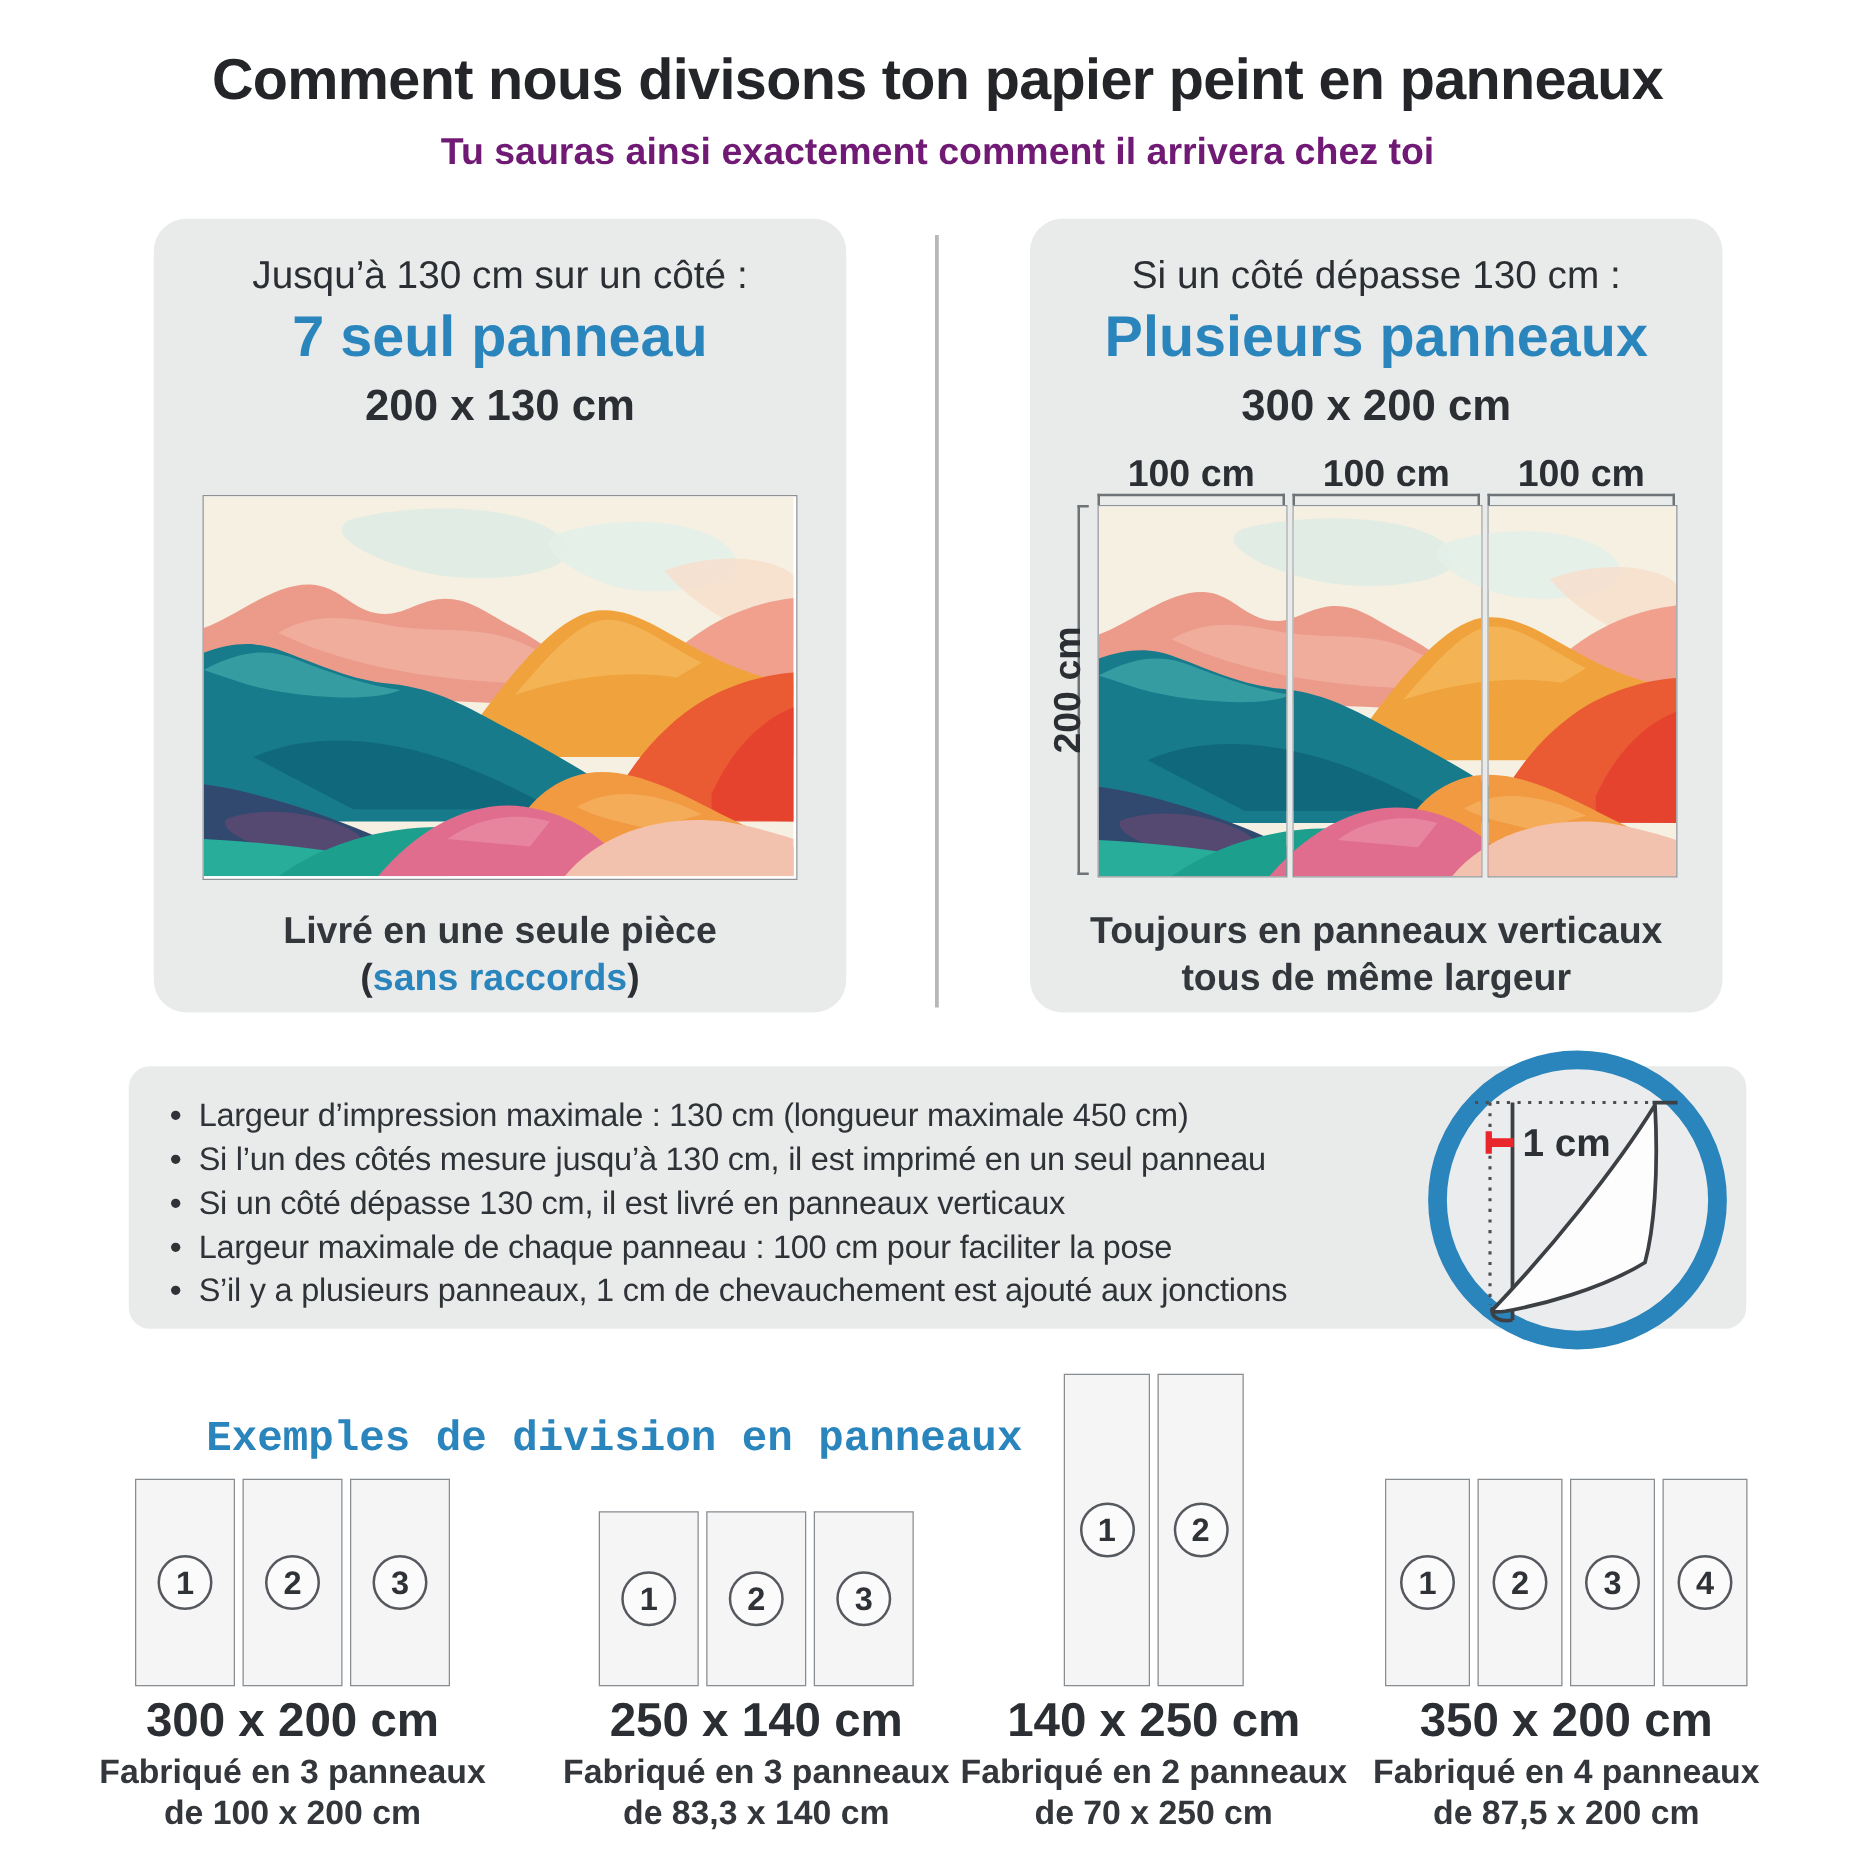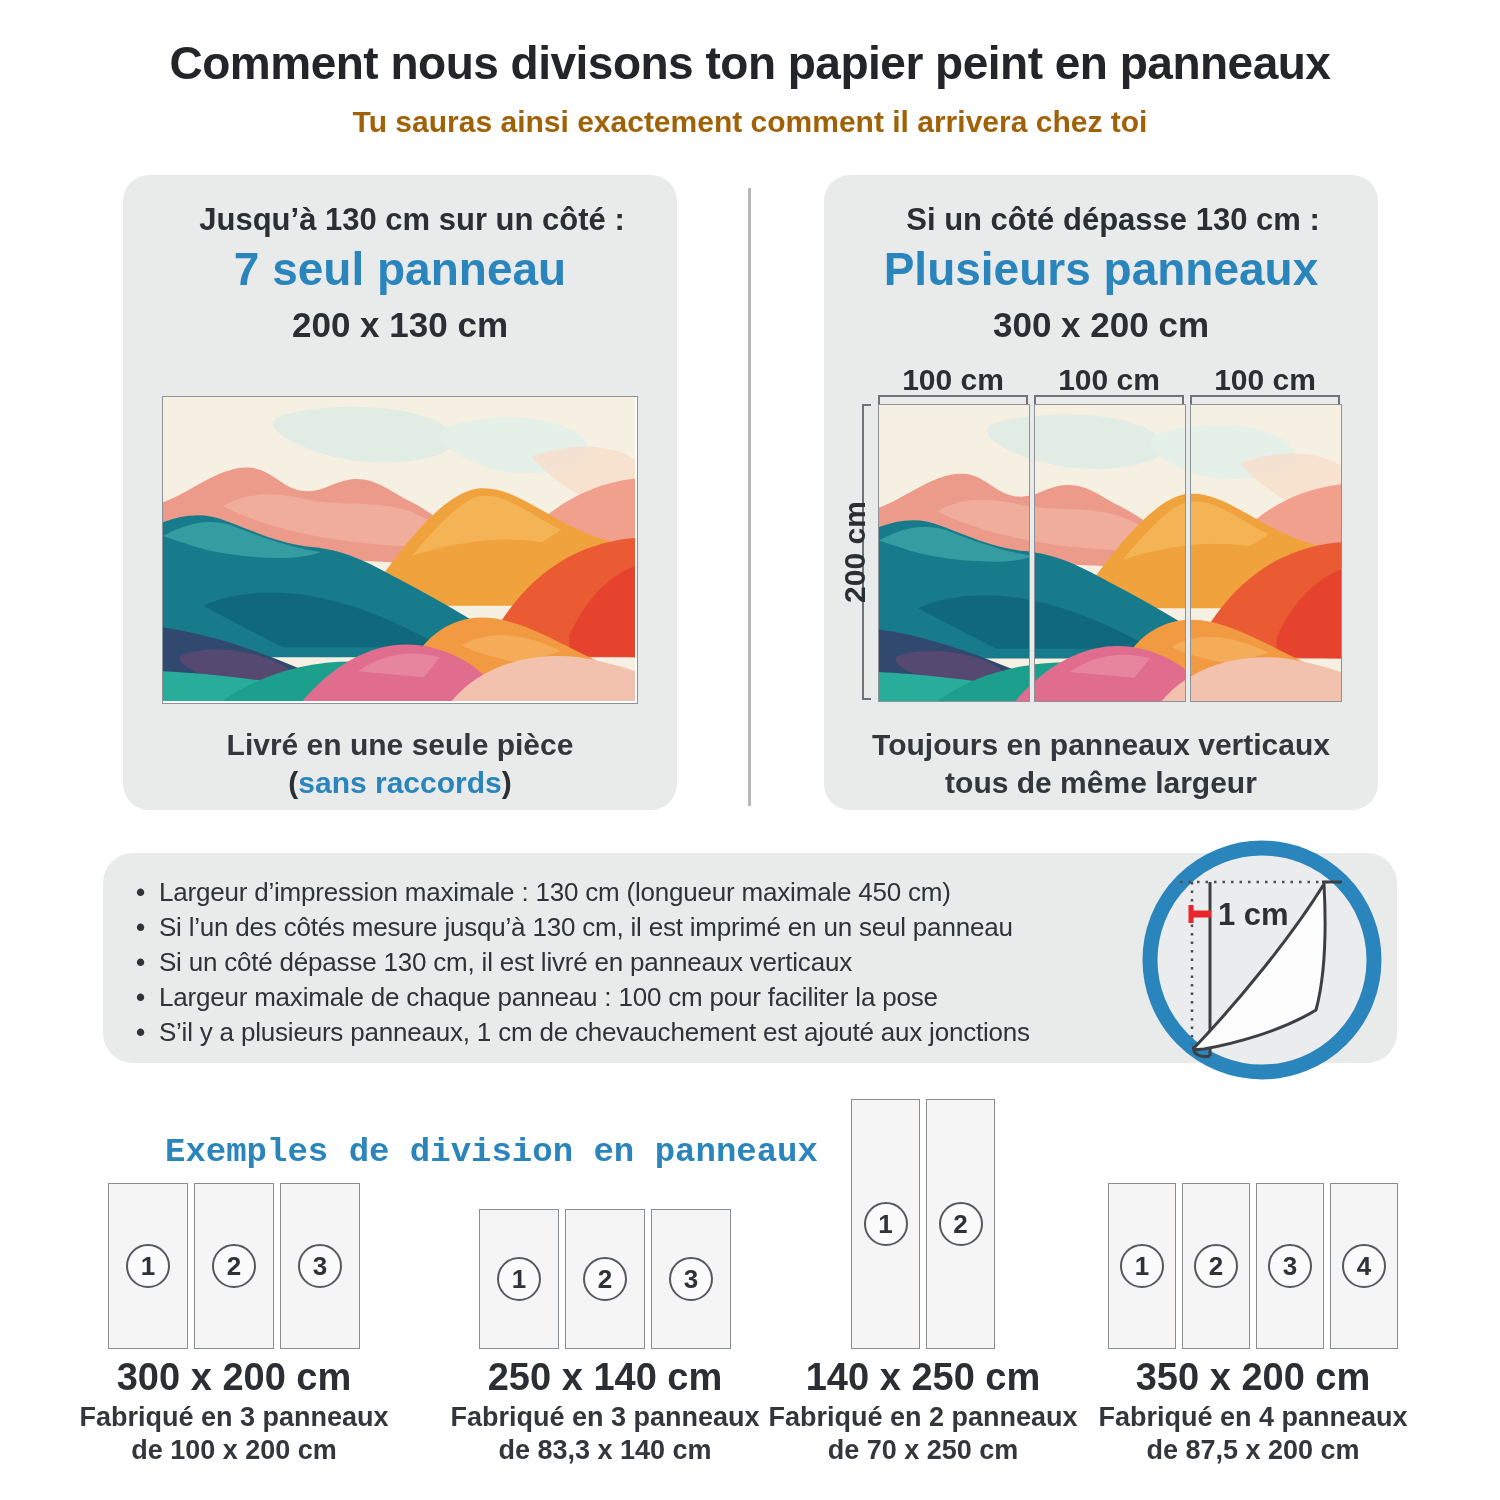--- a/index.html
+++ b/index.html
@@ -11,33 +11,33 @@
   }
   .abs { position:absolute; }
 
   
   .page-title {
     left:0; top:36px; width:1500px; text-align:center;
     font-size:46px; font-weight:800; letter-spacing:-0.5px; color:#232529;
   }
   .page-subtitle {
     left:0; top:105px; width:1500px; text-align:center;
-    font-size:30px; font-weight:600; color:#a16207;
+    font-size:30px; font-weight:600; color:#701a75;
   }
 
   
   .card {
     background:#e9eaea; border-radius:26px; width:554px; height:635px; top:175px;
   }
   .card-left  { left:123px; }
   .card-right { left:824px; }
   .card-divider { left:748px; top:188px; width:3px; height:618px; background:#b5b7b9; }
 
   .card .condition { left:0; top:27px; width:100%; text-align:center;
-    font-size:31px; font-weight:700; color:#2b2e33;padding-left:12px; }
+    font-size:31px; font-weight:400; color:#2b2e33; }
   .card .headline  { left:0; top:67px; width:100%; text-align:center;
     font-size:46px; font-weight:800; }
   .card .dims      { left:0; top:130px; width:100%; text-align:center;
     font-size:35px; font-weight:800; color:#2b2e33; }
 
   .img-frame {
     left:39px; top:221px; width:474px; height:306px;
     border:1px solid #8d9296; background:#fff; overflow:hidden;
   }
   .caption1 { left:0; top:553px; width:100%; text-align:center;
@@ -59,21 +59,21 @@
 
   .strip { top:229px; width:150px; height:296px; border:1px solid #8d9296;
     background:#fff; overflow:hidden; }
   .strip svg { position:absolute; top:0; }
   .strip.s0 { left:54px; }  .strip.s0 svg { left:0; }
   .strip.s1 { left:210px; } .strip.s1 svg { left:-156px; }
   .strip.s2 { left:366px; } .strip.s2 svg { left:-312px; }
 
   
   .rules-box { left:103px; top:853px; width:1294px; height:210px;
-    background:#e9eaea; border-radius:30px; }
+    background:#e9eaea; border-radius:17px; }
   .rules-list { left:33px; top:22px; width:1010px; margin:0; padding:0; list-style:none; }
   .rules-list li { font-size:26px; font-weight:400; line-height:35px;
     color:#2f3338; letter-spacing:-0.2px; white-space:nowrap; }
   .rules-list li::before { content:"\2022"; font-weight:700; margin-right:14px; }
 
   .overlap-icon { left:1134px; top:832px; width:256px; height:256px; }
 
   
   .examples-heading { left:165px; top:1133px; font-size:34px; font-weight:800;font-family:Liberation Mono, monospace; }
 

